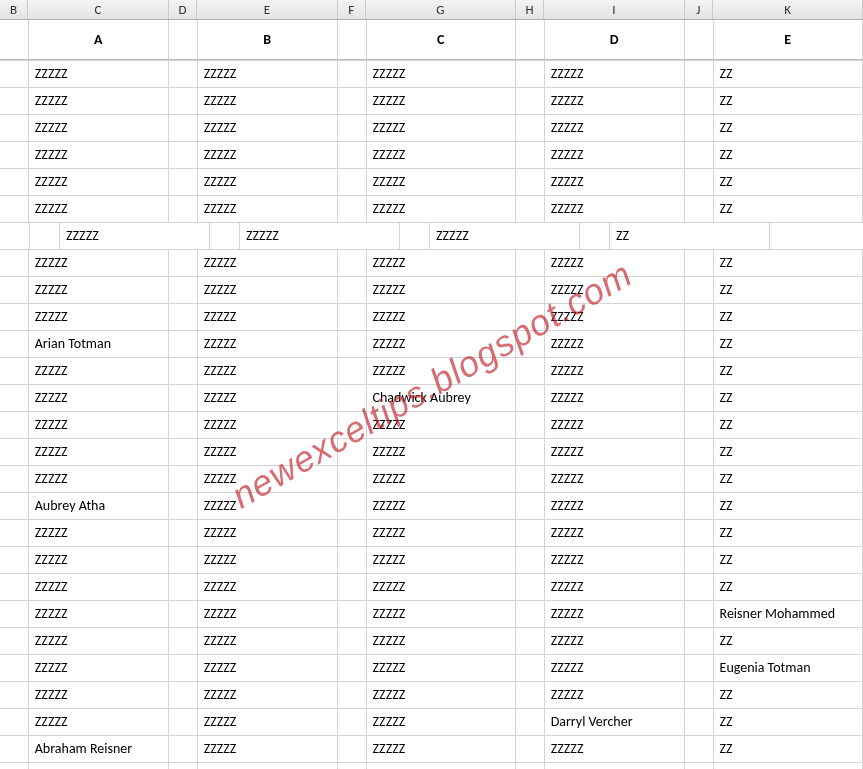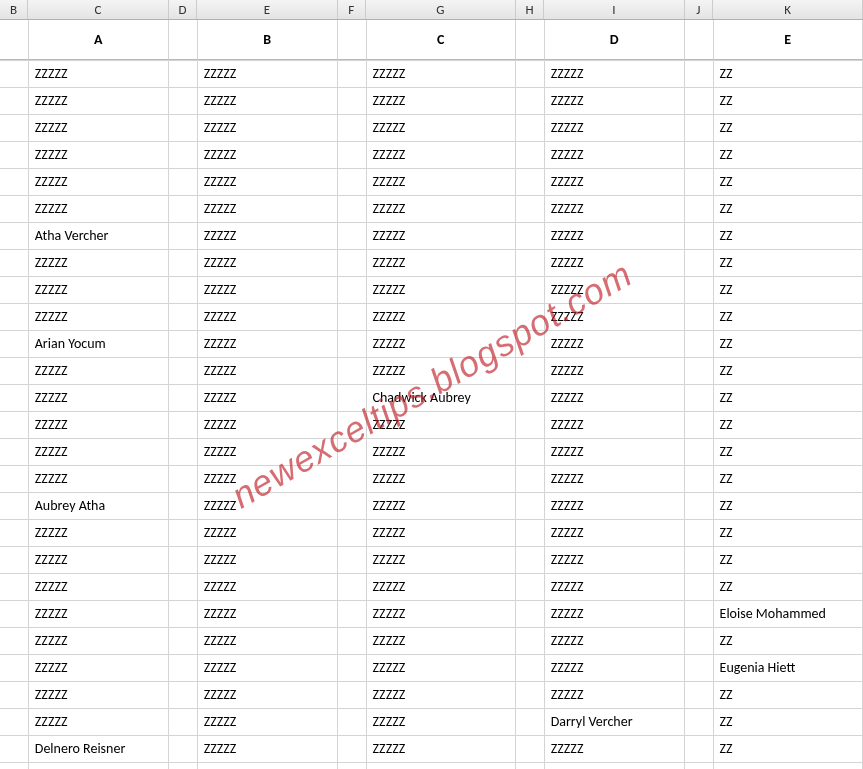--- a/index.html
+++ b/index.html
@@ -182,69 +182,68 @@
           <div class="cell c-E">ZZZZZ</div>
           <div class="cell c-F"></div>
           <div class="cell c-G">ZZZZZ</div>
           <div class="cell c-H"></div>
           <div class="cell c-I">ZZZZZ</div>
           <div class="cell c-J"></div>
           <div class="cell c-K">ZZ</div>
         </div>
         <div class="row">
           <div class="cell c-B"></div>
-          <div class="cell c-C">Atha Vercher</div>
-          <div class="cell c-D"></div>
-          <div class="cell c-E">ZZZZZ</div>
-          <div class="cell c-F"></div>
-          <div class="cell c-G">ZZZZZ</div>
-          <div class="cell c-H"></div>
-          <div class="cell c-I">ZZZZZ</div>
-          <div class="cell c-J"></div>
-          <div class="cell c-K">ZZ</div>
-        </div>
-        <div class="row">
-          <div class="cell c-B"></div>
-          <div class="cell c-C">ZZZZZ</div>
-          <div class="cell c-D"></div>
-          <div class="cell c-E">ZZZZZ</div>
-          <div class="cell c-F"></div>
-          <div class="cell c-G">ZZZZZ</div>
-          <div class="cell c-H"></div>
-          <div class="cell c-I">ZZZZZ</div>
-          <div class="cell c-J"></div>
-          <div class="cell c-K">ZZ</div>
-        </div>
-        <div class="row">
-          <div class="cell c-B"></div>
-          <div class="cell c-C">ZZZZZ</div>
-          <div class="cell c-D"></div>
-          <div class="cell c-E">ZZZZZ</div>
-          <div class="cell c-F"></div>
-          <div class="cell c-G">ZZZZZ</div>
-          <div class="cell c-H"></div>
-          <div class="cell c-I">ZZZZZ</div>
-          <div class="cell c-J"></div>
-          <div class="cell c-K">ZZ</div>
-        </div>
-        <div class="row">
-          <div class="cell c-B"></div>
-          <div class="cell c-C">ZZZZZ</div>
-          <div class="cell c-D"></div>
-          <div class="cell c-E">ZZZZZ</div>
-          <div class="cell c-F"></div>
-          <div class="cell c-G">ZZZZZ</div>
-          <div class="cell c-H"></div>
-          <div class="cell c-I">ZZZZZ</div>
-          <div class="cell c-J"></div>
-          <div class="cell c-K">ZZ</div>
-        </div>
-        <div class="row">
-          <div class="cell c-B"></div>
-          <div class="cell c-C">Arian Yocum</div>
+          <div class="cell c-D"></div>
+          <div class="cell c-E">ZZZZZ</div>
+          <div class="cell c-F"></div>
+          <div class="cell c-G">ZZZZZ</div>
+          <div class="cell c-H"></div>
+          <div class="cell c-I">ZZZZZ</div>
+          <div class="cell c-J"></div>
+          <div class="cell c-K">ZZ</div>
+        </div>
+        <div class="row">
+          <div class="cell c-B"></div>
+          <div class="cell c-C">ZZZZZ</div>
+          <div class="cell c-D"></div>
+          <div class="cell c-E">ZZZZZ</div>
+          <div class="cell c-F"></div>
+          <div class="cell c-G">ZZZZZ</div>
+          <div class="cell c-H"></div>
+          <div class="cell c-I">ZZZZZ</div>
+          <div class="cell c-J"></div>
+          <div class="cell c-K">ZZ</div>
+        </div>
+        <div class="row">
+          <div class="cell c-B"></div>
+          <div class="cell c-C">ZZZZZ</div>
+          <div class="cell c-D"></div>
+          <div class="cell c-E">ZZZZZ</div>
+          <div class="cell c-F"></div>
+          <div class="cell c-G">ZZZZZ</div>
+          <div class="cell c-H"></div>
+          <div class="cell c-I">ZZZZZ</div>
+          <div class="cell c-J"></div>
+          <div class="cell c-K">ZZ</div>
+        </div>
+        <div class="row">
+          <div class="cell c-B"></div>
+          <div class="cell c-C">ZZZZZ</div>
+          <div class="cell c-D"></div>
+          <div class="cell c-E">ZZZZZ</div>
+          <div class="cell c-F"></div>
+          <div class="cell c-G">ZZZZZ</div>
+          <div class="cell c-H"></div>
+          <div class="cell c-I">ZZZZZ</div>
+          <div class="cell c-J"></div>
+          <div class="cell c-K">ZZ</div>
+        </div>
+        <div class="row">
+          <div class="cell c-B"></div>
+          <div class="cell c-C">Arian Totman</div>
           <div class="cell c-D"></div>
           <div class="cell c-E">ZZZZZ</div>
           <div class="cell c-F"></div>
           <div class="cell c-G">ZZZZZ</div>
           <div class="cell c-H"></div>
           <div class="cell c-I">ZZZZZ</div>
           <div class="cell c-J"></div>
           <div class="cell c-K">ZZ</div>
         </div>
         <div class="row">
@@ -358,45 +357,45 @@
         <div class="row">
           <div class="cell c-B"></div>
           <div class="cell c-C">ZZZZZ</div>
           <div class="cell c-D"></div>
           <div class="cell c-E">ZZZZZ</div>
           <div class="cell c-F"></div>
           <div class="cell c-G">ZZZZZ</div>
           <div class="cell c-H"></div>
           <div class="cell c-I">ZZZZZ</div>
           <div class="cell c-J"></div>
-          <div class="cell c-K">Eloise Mohammed</div>
-        </div>
-        <div class="row">
-          <div class="cell c-B"></div>
-          <div class="cell c-C">ZZZZZ</div>
-          <div class="cell c-D"></div>
-          <div class="cell c-E">ZZZZZ</div>
-          <div class="cell c-F"></div>
-          <div class="cell c-G">ZZZZZ</div>
-          <div class="cell c-H"></div>
-          <div class="cell c-I">ZZZZZ</div>
-          <div class="cell c-J"></div>
-          <div class="cell c-K">ZZ</div>
-        </div>
-        <div class="row">
-          <div class="cell c-B"></div>
-          <div class="cell c-C">ZZZZZ</div>
-          <div class="cell c-D"></div>
-          <div class="cell c-E">ZZZZZ</div>
-          <div class="cell c-F"></div>
-          <div class="cell c-G">ZZZZZ</div>
-          <div class="cell c-H"></div>
-          <div class="cell c-I">ZZZZZ</div>
-          <div class="cell c-J"></div>
-          <div class="cell c-K">Eugenia Hiett</div>
+          <div class="cell c-K">Reisner Mohammed</div>
+        </div>
+        <div class="row">
+          <div class="cell c-B"></div>
+          <div class="cell c-C">ZZZZZ</div>
+          <div class="cell c-D"></div>
+          <div class="cell c-E">ZZZZZ</div>
+          <div class="cell c-F"></div>
+          <div class="cell c-G">ZZZZZ</div>
+          <div class="cell c-H"></div>
+          <div class="cell c-I">ZZZZZ</div>
+          <div class="cell c-J"></div>
+          <div class="cell c-K">ZZ</div>
+        </div>
+        <div class="row">
+          <div class="cell c-B"></div>
+          <div class="cell c-C">ZZZZZ</div>
+          <div class="cell c-D"></div>
+          <div class="cell c-E">ZZZZZ</div>
+          <div class="cell c-F"></div>
+          <div class="cell c-G">ZZZZZ</div>
+          <div class="cell c-H"></div>
+          <div class="cell c-I">ZZZZZ</div>
+          <div class="cell c-J"></div>
+          <div class="cell c-K">Eugenia Totman</div>
         </div>
         <div class="row">
           <div class="cell c-B"></div>
           <div class="cell c-C">ZZZZZ</div>
           <div class="cell c-D"></div>
           <div class="cell c-E">ZZZZZ</div>
           <div class="cell c-F"></div>
           <div class="cell c-G">ZZZZZ</div>
           <div class="cell c-H"></div>
           <div class="cell c-I">ZZZZZ</div>
@@ -410,21 +409,21 @@
           <div class="cell c-E">ZZZZZ</div>
           <div class="cell c-F"></div>
           <div class="cell c-G">ZZZZZ</div>
           <div class="cell c-H"></div>
           <div class="cell c-I">Darryl Vercher</div>
           <div class="cell c-J"></div>
           <div class="cell c-K">ZZ</div>
         </div>
         <div class="row">
           <div class="cell c-B"></div>
-          <div class="cell c-C">Delnero Reisner</div>
+          <div class="cell c-C">Abraham Reisner</div>
           <div class="cell c-D"></div>
           <div class="cell c-E">ZZZZZ</div>
           <div class="cell c-F"></div>
           <div class="cell c-G">ZZZZZ</div>
           <div class="cell c-H"></div>
           <div class="cell c-I">ZZZZZ</div>
           <div class="cell c-J"></div>
           <div class="cell c-K">ZZ</div>
         </div>
         <div class="row">

